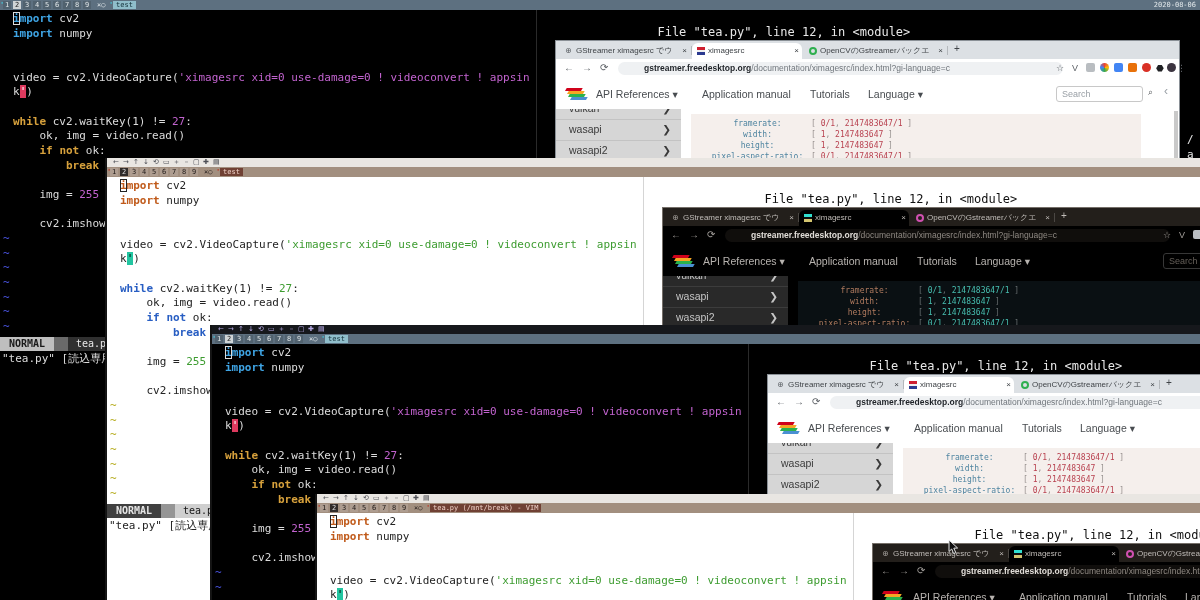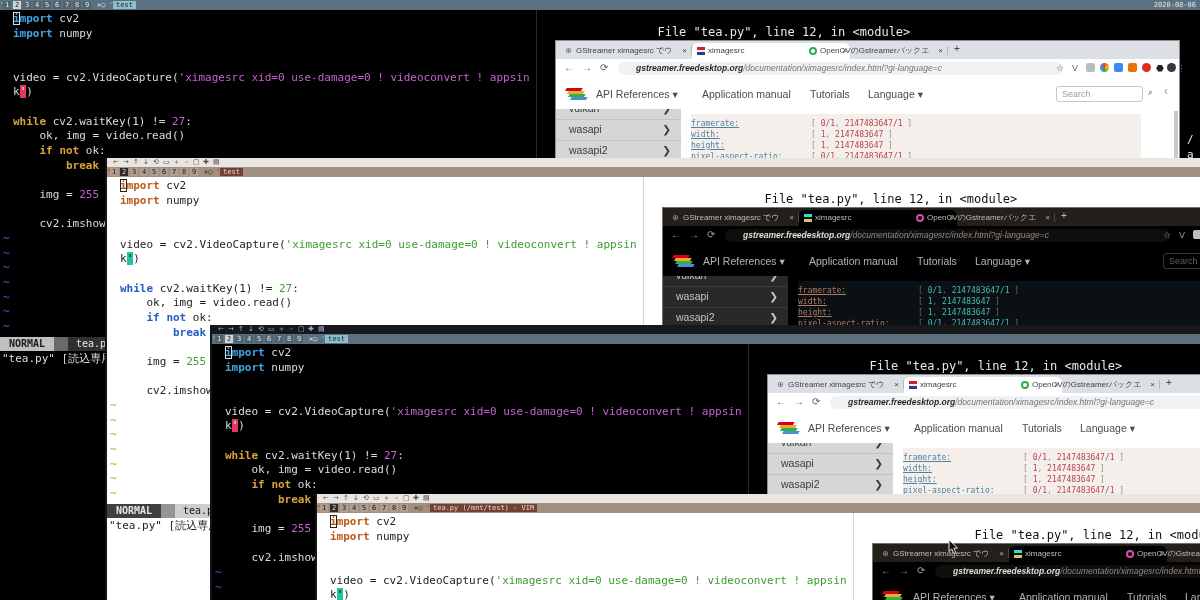--- a/index.html
+++ b/index.html
@@ -70,36 +70,36 @@
   .tbline{position:absolute;left:643px;top:25px;font-size:12px;color:var(--tb);white-space:pre;}
   .frag{position:absolute;font-size:11px;color:var(--tb);}
 
   
   .chrome{position:absolute;left:555px;top:40px;width:625px;height:150px;
           font-family:"Liberation Sans","DejaVu Sans",sans-serif;border:1px solid var(--winbrd);
           box-sizing:border-box;background:var(--frame);}
   .tabstrip{position:absolute;left:0;top:0;width:100%;height:18px;background:var(--frame);}
   .tab{position:absolute;top:2px;height:16px;font-size:8px;line-height:16px;color:var(--tabfg);
        white-space:nowrap;overflow:hidden;}
-  .tab.active{background:var(--activetab);border-radius:6px 6px 0 0;padding-left:48px;}
+  .tab.active{background:var(--activetab);border-radius:6px 6px 0 0;}
   .tabtitle{position:absolute;left:16px;right:12px;overflow:hidden;white-space:nowrap;}
   .tabx{position:absolute;right:3px;top:0;font-size:8px;}
   .fav{position:absolute;left:5px;top:4px;width:8px;height:8px;font-size:8px;line-height:8px;}
   .fav.globe{color:var(--favg);}
   .fav.gst span{display:block;width:8px;height:2.6px;}
   .fav.green{box-sizing:border-box;border:2px solid var(--favgr);border-radius:50%;}
   .newtab{position:absolute;top:2px;font-size:10px;color:var(--tabfg);}
   .tdiv{position:absolute;top:5px;width:1px;height:9px;background:var(--divider);}
   .cbar{position:absolute;left:0;top:18px;width:100%;height:20px;background:var(--toolbar);}
   .navarrow{position:absolute;top:3px;font-size:10px;color:var(--icon);}
   .pill{position:absolute;left:62px;top:3px;width:445px;height:13px;border-radius:7px;
         background:var(--pill);font-size:8.5px;line-height:13px;color:var(--url2);
         white-space:nowrap;overflow:hidden;}
   .lock{position:absolute;left:7px;top:0;font-size:7px;color:var(--url1);}
-  .urltext{position:absolute;left:18px;top:0;font-style:italic;}
+  .urltext{position:absolute;left:26px;top:0;}
   .dom{color:var(--url1);font-weight:bold;}
   .exticon{position:absolute;top:4px;font-size:9px;line-height:11px;color:var(--icon);}
   .dot{width:9px;height:9px;border-radius:50%;}
   .sq{width:9px;height:9px;border-radius:2px;}
   .navbar{position:absolute;left:0;top:38px;width:100%;height:30px;background:var(--navbg);
           border-bottom:1px solid var(--navline);}
   .logo{position:absolute;left:10px;top:9px;width:22px;height:12px;}
   .logo span{position:absolute;width:16px;height:2.5px;transform:skewX(-30deg);}
   .navitem{position:absolute;top:0;font-size:10.5px;line-height:30px;color:var(--navfg);white-space:nowrap;}
   .search{position:absolute;left:500px;top:7px;width:85px;height:14px;border:1px solid var(--sborder);
@@ -109,21 +109,21 @@
   .chev{position:absolute;left:608px;top:5px;font-size:12px;color:var(--sfg);}
   .content{position:absolute;left:0;top:68px;width:100%;height:82px;background:var(--mainbg);}
   .sidebar{position:absolute;left:0;top:0;width:125px;height:100%;background:var(--sidebg);overflow:hidden;}
   .srow{position:absolute;left:0;width:100%;height:21px;border-bottom:1px solid var(--sideline);
         font-size:10.5px;line-height:21px;color:var(--sidefg);}
   .srow .lbl{position:absolute;left:13px;}
   .srow .arr{position:absolute;right:10px;font-weight:bold;}
   .codeblock{position:absolute;left:135px;top:5px;width:450px;height:54px;background:var(--codebg);
              font-family:"DejaVu Sans Mono",monospace;font-size:8px;}
   .prow{position:absolute;left:0;width:100%;height:11px;line-height:11px;white-space:pre;}
-  .pname{position:absolute;left:0;width:115px;text-align:left;color:var(--prop);text-decoration:underline;}
+  .pname{position:absolute;left:9px;width:115px;text-align:center;color:var(--prop);}
   .pval{position:absolute;left:120px;color:var(--brk);}
   .pval b{color:var(--val);font-weight:normal;}
   .cscroll{position:absolute;right:1px;top:70px;width:4px;height:60px;background:var(--scroll);}
 
   #cursor{position:absolute;z-index:99;}
 </style>
 </head>
 <body>
 
 <div id="stage">
@@ -549,21 +549,21 @@
           <span class="wcell active" style="left: 13px;">2</span>
           <span class="wcell" style="left: 23px;">3</span>
           <span class="wcell" style="left: 33px;">4</span>
           <span class="wcell" style="left: 43px;">5</span>
           <span class="wcell" style="left: 53px;">6</span>
           <span class="wcell" style="left: 63px;">7</span>
           <span class="wcell" style="left: 73px;">8</span>
           <span class="wcell" style="left: 83px;">9</span>
           <span class="wglyph" style="left: 97px;">×○</span>
           <span class="ttick" style="left: 109px;">'</span>
-          <span class="tchip" style="left: 113px;">tea.py (/mnt/test) - VIM</span>
+          <span class="tchip" style="left: 113px;">tea.py (/mnt/break) - VIM</span>
         </div>
         <div class="vim">
           <div class="vsep"></div>
           <div class="vline" style="top: 2px;"><span class="cur0">i</span><span class="k1">mport</span><span class="t"> cv2</span></div>
           <div class="vline" style="top: 16.67px;"><span class="k1">import</span><span class="t"> numpy</span></div>
           <div class="vline" style="top: 31.34px;"></div>
           <div class="vline" style="top: 46.01px;"></div>
           <div class="vline" style="top: 60.68px;"><span class="t">video = cv2.VideoCapture(</span><span class="s">'ximagesrc xid=0 use-damage=0 ! videoconvert ! appsin</span></div>
           <div class="vline" style="top: 75.35px;"><span class="t">k</span><span class="curb">'</span><span class="t">)</span></div>
           <div class="vline" style="top: 90.02px;"></div>

